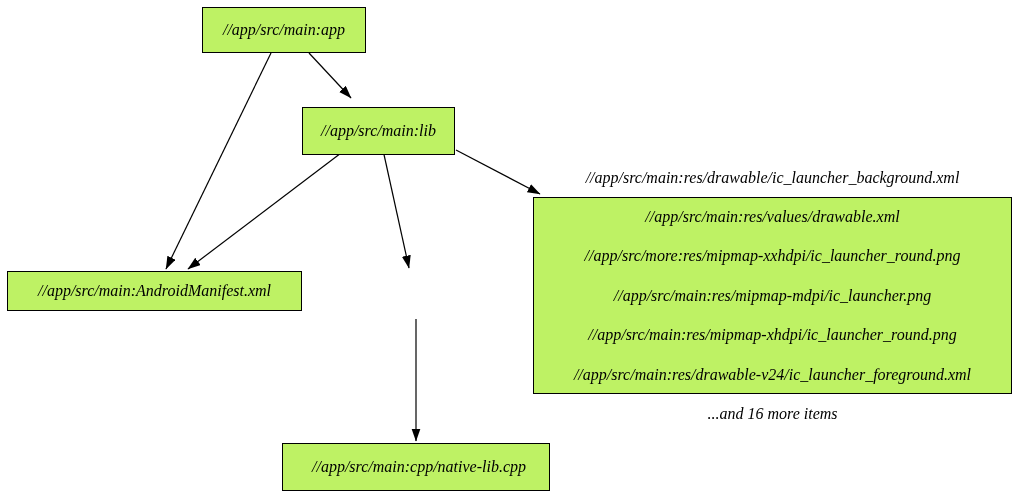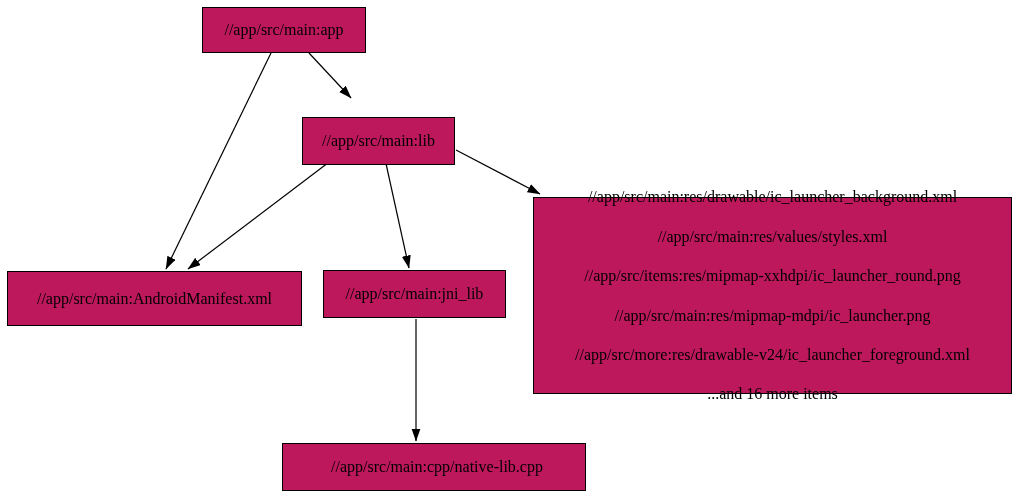--- a/index.html
+++ b/index.html
@@ -24,33 +24,34 @@
     height: 496px;
   }
   #edges line {
     stroke: #000000;
     stroke-width: 1.2;
   }
   .node {
     position: absolute;
     box-sizing: border-box;
     border: 1.4px solid #000000;
-    background: #be185d;
+    background: #bef264;
     display: flex;
     align-items: center;
     justify-content: center;
     font-size: 16px;
     white-space: nowrap;
     text-align: left;
+    font-style: italic;
   }
   .node-app      { left: 202px; top:   7px; width: 164px; height: 46px; }
-  .node-lib      { left: 302px; top: 117px; width: 153px; height: 48px; }
-  .node-manifest { left:   7px; top: 271px; width: 295px; height: 55px; }
+  .node-lib      { left: 302px; top: 107px; width: 153px; height: 48px; }
+  .node-manifest { left:   7px; top: 271px; width: 295px; height: 40px; }
   .node-jni      { left: 323px; top: 270px; width: 183px; height: 48px; }
-  .node-cpp      { left: 282px; top: 443px; width: 304px; height: 48px; padding-left: 6px; }
+  .node-cpp      { left: 282px; top: 443px; width: 268px; height: 48px; padding-left: 6px; }
   .node-res {
     left: 533px; top: 197px; width: 479px; height: 197px;
     flex-direction: column;
     justify-content: center;
     line-height: 19.4px;
     gap: 20px;
   }
   .node-res .res-line {
     display: block;
   }
@@ -79,30 +80,28 @@
   </div>
 
   <div class="node node-lib">
     <span>//app/src/main:lib</span>
   </div>
 
   <div class="node node-manifest">
     <span>//app/src/main:AndroidManifest.xml</span>
   </div>
 
-  <div class="node node-jni">
-    <span>//app/src/main:jni_lib</span>
-  </div>
 
   <div class="node node-res">
     <span class="res-line">//app/src/main:res/drawable/ic_launcher_background.xml</span>
-    <span class="res-line">//app/src/main:res/values/styles.xml</span>
-    <span class="res-line">//app/src/items:res/mipmap-xxhdpi/ic_launcher_round.png</span>
+    <span class="res-line">//app/src/main:res/values/drawable.xml</span>
+    <span class="res-line">//app/src/more:res/mipmap-xxhdpi/ic_launcher_round.png</span>
     <span class="res-line">//app/src/main:res/mipmap-mdpi/ic_launcher.png</span>
-    <span class="res-line">//app/src/more:res/drawable-v24/ic_launcher_foreground.xml</span>
+    <span class="res-line">//app/src/main:res/mipmap-xhdpi/ic_launcher_round.png</span>
+    <span class="res-line">//app/src/main:res/drawable-v24/ic_launcher_foreground.xml</span>
     <span class="res-line">...and 16 more items</span>
   </div>
 
   <div class="node node-cpp">
     <span>//app/src/main:cpp/native-lib.cpp</span>
   </div>
 
 </div>
 
 </body></html>

